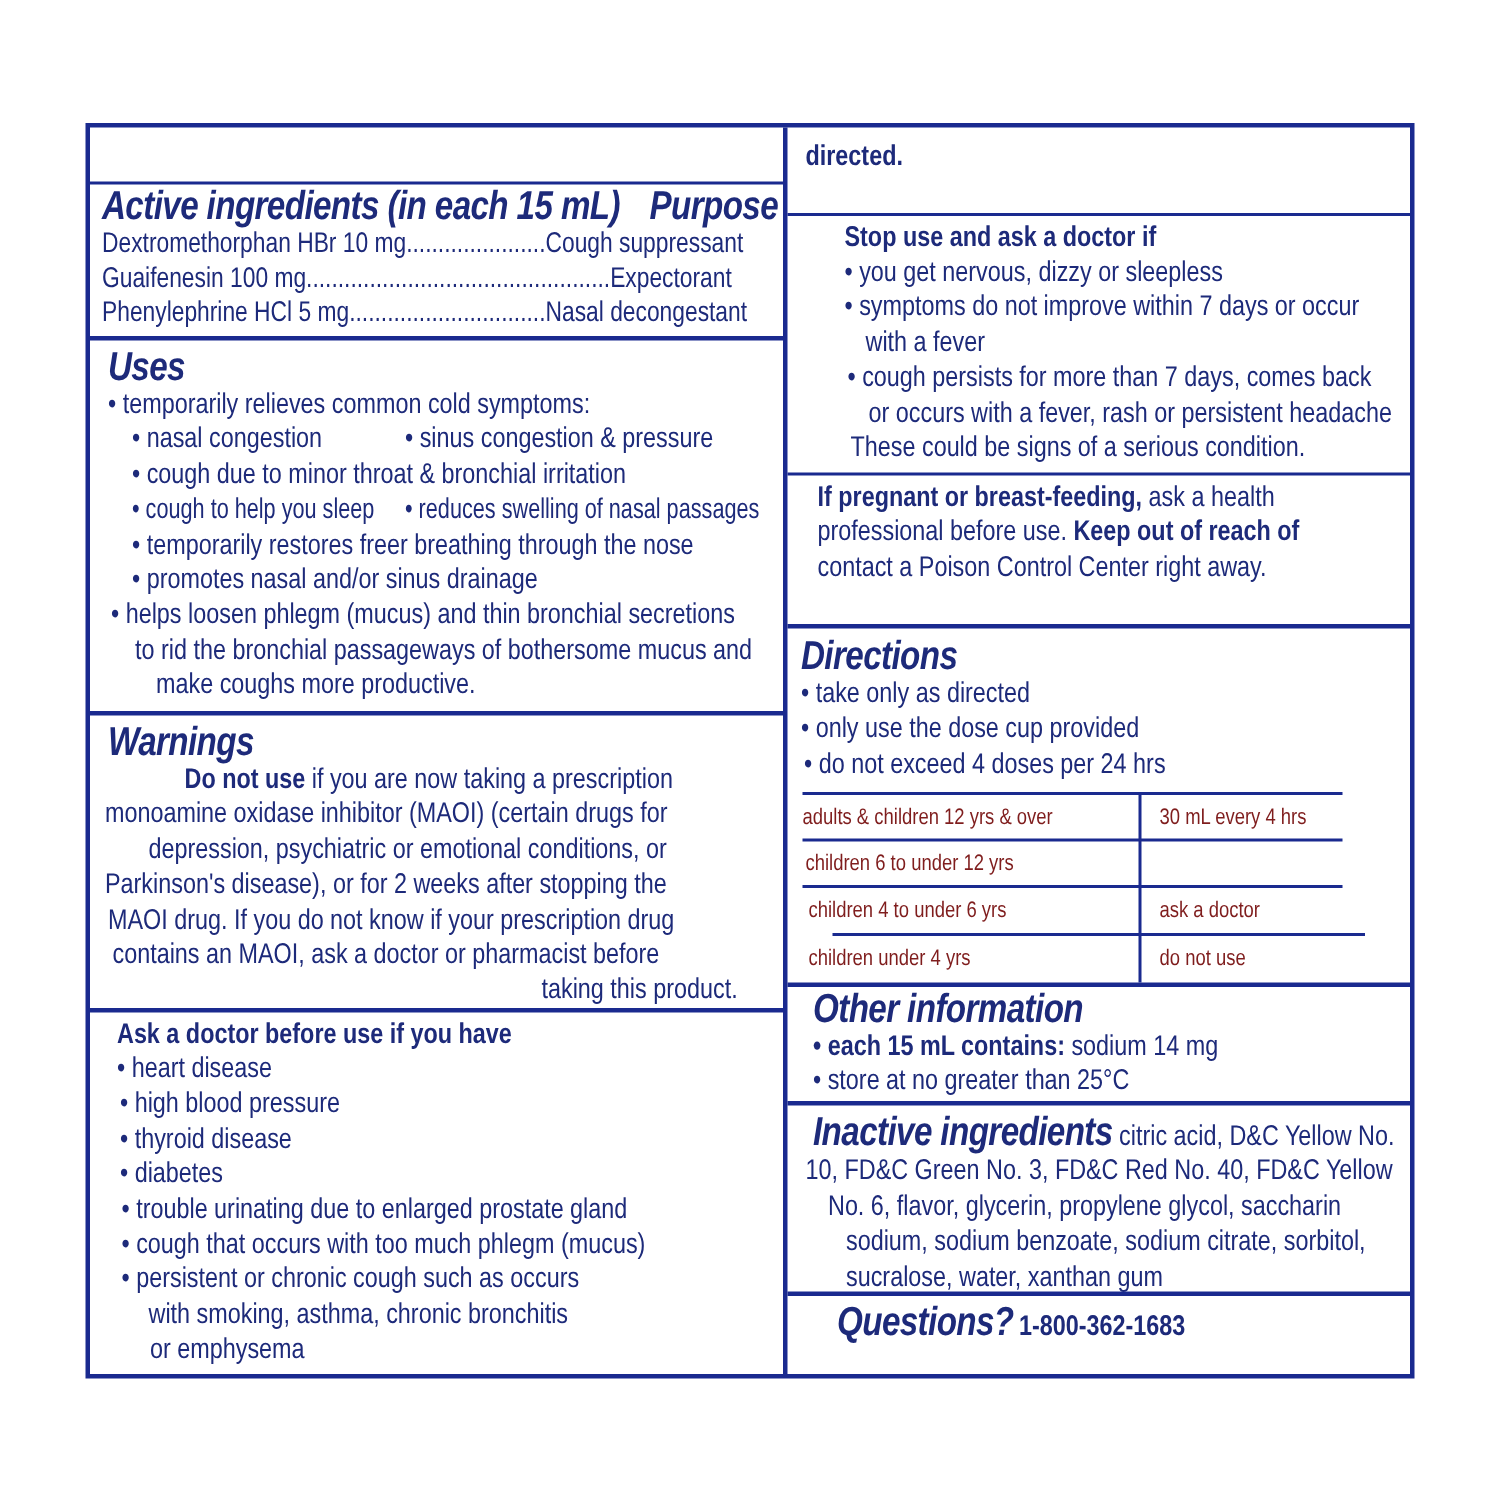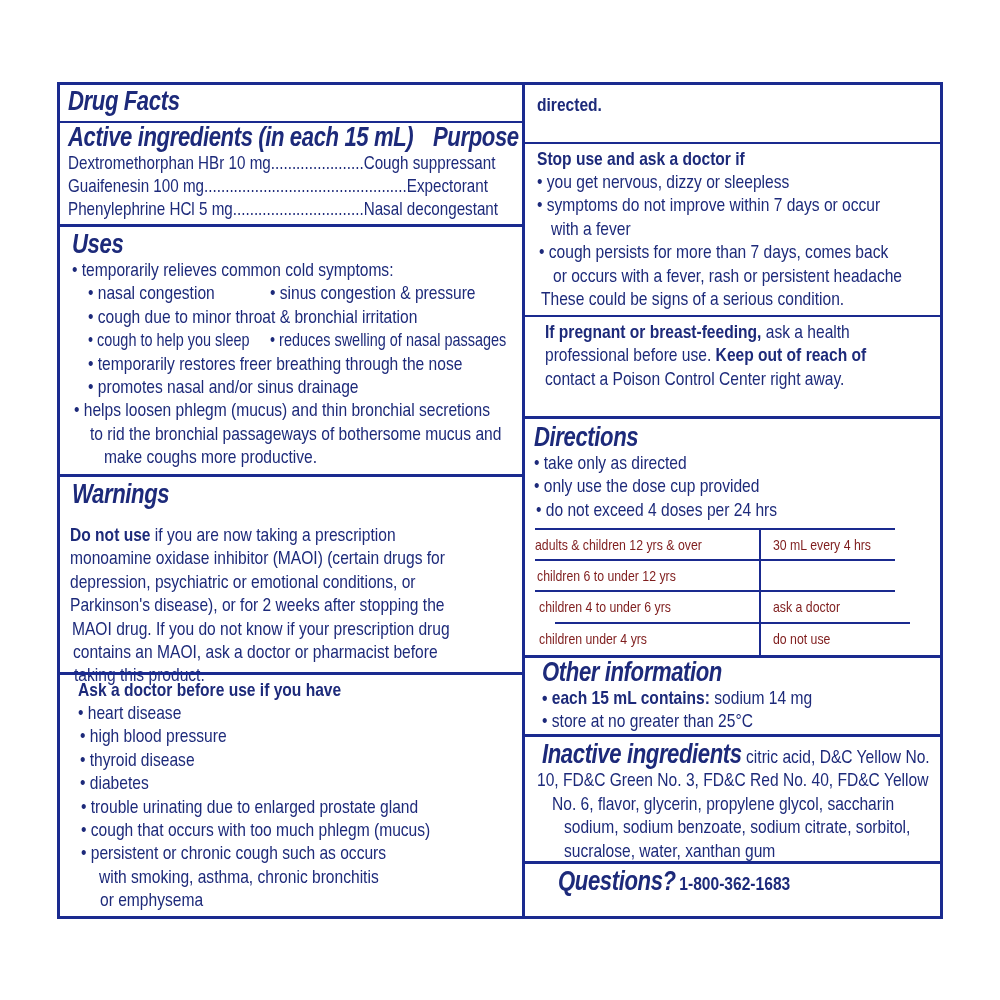--- a/index.html
+++ b/index.html
@@ -20,23 +20,20 @@
   .table-row { position:absolute; left:10px; height:31px; font-size:15px; line-height:31px; color:#7f1d1d; }
   .tcell-l { position:absolute; left:0; white-space:nowrap; }
   .tcell-r { position:absolute; left:238px; white-space:nowrap; }
 </style>
 </head>
 <body>
 
 <div class="panel">
   <div class="col-divider"></div>
 
-  <div class="sec" style="left:8px;top:2px;width:450px;">
-    <span class="h-big cond" style="transform:scaleX(0.82);">Drug Facts</span>
-  </div>
   <div class="hline" style="left:0;top:36px;width:462px;"></div>
 
   <div class="sec" style="left:8px;top:38px;width:448px;">
     <div class="row-ing" style="height:30px;">
       <span class="h-big cond" style="transform:scaleX(0.82);">Active ingredients (in each 15 mL)</span>
       <span class="h-big cond" style="transform:scaleX(0.82);position:absolute;left:365px;">Purpose</span>
     </div>
     <div class="t" style="margin-top:-2px;">
       <div class="line" style="height:23px;">
         <span class="cond" style="transform:scaleX(0.8);"><span>Dextromethorphan HBr 10 mg</span><span>......................</span><span>Cough suppressant</span></span>
@@ -68,21 +65,21 @@
       <div class="line" style="padding-left:16px;"><span class="cond" style="transform:scaleX(0.82);">• promotes nasal and/or sinus drainage</span></div>
       <div class="line" style="padding-left:2px;"><span class="cond" style="transform:scaleX(0.82);">• helps loosen phlegm (mucus) and thin bronchial secretions</span></div>
       <div class="line" style="padding-left:18px;"><span class="cond" style="transform:scaleX(0.82);">to rid the bronchial passageways of bothersome mucus and</span></div>
       <div class="line" style="padding-left:32px;"><span class="cond" style="transform:scaleX(0.82);">make coughs more productive.</span></div>
     </div>
   </div>
   <div class="hline" style="left:0;top:389px;width:462px;height:3px;"></div>
 
   <div class="sec" style="left:12px;top:395px;width:448px;">
     <span class="h-big cond" style="transform:scaleX(0.82);">Warnings</span>
-    <div class="t" style="margin-top:15px;margin-left:-2px;">
+    <div class="t" style="margin-top:0px;margin-left:-2px;text-align:right;">
       <div class="line"><span class="cond" style="transform:scaleX(0.82);"><span class="b">Do not use</span><span> if you are now taking a prescription</span></span></div>
       <div class="line"><span class="cond" style="transform:scaleX(0.82);">monoamine oxidase inhibitor (MAOI) (certain drugs for</span></div>
       <div class="line"><span class="cond" style="transform:scaleX(0.82);">depression, psychiatric or emotional conditions, or</span></div>
       <div class="line"><span class="cond" style="transform:scaleX(0.82);">Parkinson's disease), or for 2 weeks after stopping the</span></div>
       <div class="line" style="padding-left:2px;"><span class="cond" style="transform:scaleX(0.82);">MAOI drug. If you do not know if your prescription drug</span></div>
       <div class="line" style="padding-left:3px;"><span class="cond" style="transform:scaleX(0.82);">contains an MAOI, ask a doctor or pharmacist before</span></div>
       <div class="line" style="padding-left:4px;"><span class="cond" style="transform:scaleX(0.82);">taking this product.</span></div>
     </div>
   </div>
   <div class="hline" style="left:0;top:587px;width:462px;height:3px;"></div>
@@ -102,21 +99,21 @@
     </div>
   </div>
 
   <div class="sec" style="left:477px;top:8px;width:400px;">
     <div class="h-sub" style="line-height:23px;">
       <div class="line"><span class="cond" style="transform:scaleX(0.82);">directed.</span></div>
     </div>
   </div>
   <div class="hline" style="left:465px;top:57px;width:415px;"></div>
 
-  <div class="sec" style="left:477px;top:63px;width:400px;">
+  <div class="sec" style="left:503px;top:63px;width:400px;">
     <span class="h-sub cond" style="transform:scaleX(0.82);">Stop use and ask a doctor if</span>
     <div class="t" style="line-height:23.4px;">
       <div class="line"><span class="cond" style="transform:scaleX(0.82);">• you get nervous, dizzy or sleepless</span></div>
       <div class="line"><span class="cond" style="transform:scaleX(0.82);">• symptoms do not improve within 7 days or occur</span></div>
       <div class="line" style="padding-left:14px;"><span class="cond" style="transform:scaleX(0.82);">with a fever</span></div>
       <div class="line" style="padding-left:2px;"><span class="cond" style="transform:scaleX(0.82);">• cough persists for more than 7 days, comes back</span></div>
       <div class="line" style="padding-left:16px;"><span class="cond" style="transform:scaleX(0.82);">or occurs with a fever, rash or persistent headache</span></div>
       <div class="line" style="padding-left:4px;"><span class="cond" style="transform:scaleX(0.82);">These could be signs of a serious condition.</span></div>
     </div>
   </div>

